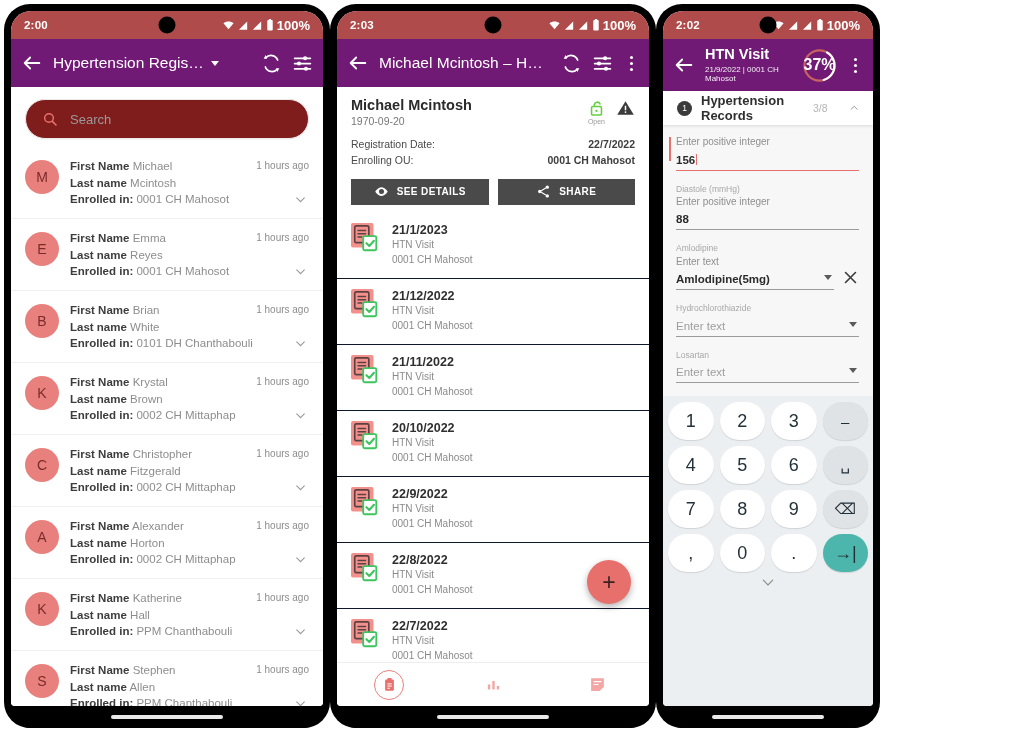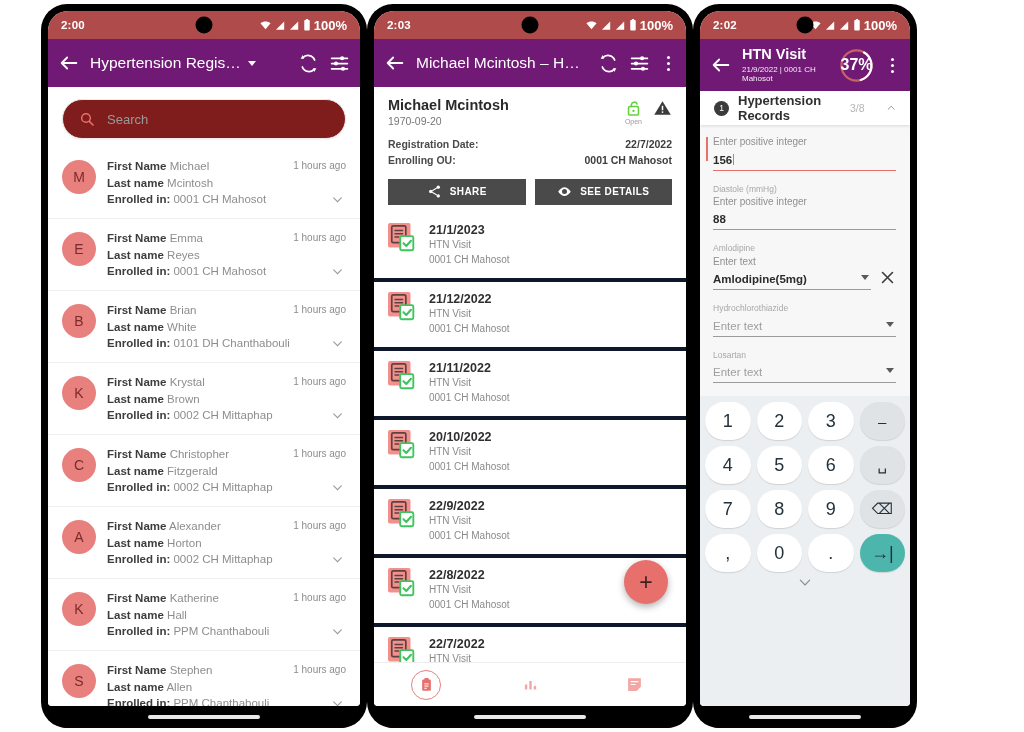--- a/index.html
+++ b/index.html
@@ -9,21 +9,20 @@
     font-family: "Liberation Sans", sans-serif;
     overflow: hidden;
   }
   .stage {
     position: relative;
     width: 884px; height: 732px;
     display: flex;
     justify-content: space-between;
     align-items: center;
     padding: 0 4px;
-    margin-left: 37px;
   }
 
   
   .phone {
     position: relative;
     width: 326px;
     height: 724px;
     background: #000000;
     border-radius: 26px;
     padding: 7px 7px 0 7px;
@@ -148,29 +147,29 @@
 
   
   .pat-head { padding: 10px 14px 8px 14px; background:#fff; }
   .pat-top { display: flex; align-items: flex-start; }
   .pat-name { font-size: 14.5px; font-weight: bold; color: #2b2b2b; }
   .pat-dob { font-size: 10.5px; color: #777; margin-top: 2px; }
   .pat-icons { margin-left: auto; display: flex; align-items: flex-start; gap: 11px; padding-top:2px;}
   .lockbox { display:flex; flex-direction:column; align-items:center; }
   .lockbox small { font-size: 7px; color:#9a9a9a; margin-top:1px; }
   .pat-meta { margin-top: 9px; display: flex; font-size: 10.5px; }
-  .pat-meta .k { font-weight: bold; color: #4a4a4a; line-height:1.55;}
+  .pat-meta .k { font-weight: normal; color: #4a4a4a; line-height:1.55;}
   .pat-meta .v { margin-left: auto; text-align: right; font-weight: bold; color:#3d3d3d; line-height:1.55;}
   .pat-btns { display: flex; gap: 9px; margin-top: 10px; }
   .btn-dark {
     flex: 1; height: 26px; background: #4a4a4a; color: #fff;
     display: flex; align-items: center; justify-content: center; gap: 8px;
     font-size: 10px; font-weight: bold; letter-spacing: .4px; cursor: pointer;
   }
-  .evt-item { display: flex; gap: 11px; padding: 10px 14px; border-bottom: 4px solid #0f172a; align-items:flex-start;}
+  .evt-item { display: flex; gap: 11px; padding: 10px 14px; border-bottom: 1px solid #0f172a; align-items:flex-start;}
   .evt-icon { width: 30px; height: 30px; flex: none; position: relative; }
   .evt-date { font-size: 12.5px; font-weight: bold; color: #2f2f2f; }
   .evt-sub { font-size: 10px; color: #8a8a8a; line-height: 1.45; margin-top:1px;}
   .fab {
     position: absolute; right: 18px; bottom: 58px;
     width: 44px; height: 44px; border-radius: 50%;
     background: #e8706c; color: #3a2020;
     display: flex; align-items: center; justify-content: center;
     font-size: 23px; box-shadow: 0 3px 7px rgba(0,0,0,.3); cursor: pointer;
   }
@@ -540,37 +539,37 @@
             <div class="k">Enrolling OU:</div>
           </div>
           <div class="v" style="margin-left:auto">
             <div>22/7/2022</div>
             <div>0001 CH Mahosot</div>
           </div>
         </div>
         <div class="pat-btns">
           <div class="btn-dark">
             <svg width="15" height="15" viewBox="0 0 24 24">
+                <path fill="#fff" d="M12 5C6 5 2 12 2 12s4 7 10 7 10-7 10-7-4-7-10-7zm0 11a4 4 0 1 1 0-8 4 4 0 0 1 0 8z"></path>
+                <circle cx="12" cy="12" r="2.1" fill="#4a4a4a"></circle>
+              </svg>
+            <span>SEE DETAILS</span>
+          </div>
+          <div class="btn-dark">
+            <svg width="15" height="15" viewBox="0 0 24 24">
                 <g fill="#fff">
                   <circle cx="18" cy="5" r="2.7"></circle>
                   <circle cx="6" cy="12" r="2.7"></circle>
                   <circle cx="18" cy="19" r="2.7"></circle>
                 </g>
                 <g stroke="#fff" stroke-width="1.8">
                   <path d="M8.3 10.8 15.7 6.4M8.3 13.2l7.4 4.4"></path>
                 </g>
               </svg>
             <span>SHARE</span>
-          </div>
-          <div class="btn-dark">
-            <svg width="15" height="15" viewBox="0 0 24 24">
-                <path fill="#fff" d="M12 5C6 5 2 12 2 12s4 7 10 7 10-7 10-7-4-7-10-7zm0 11a4 4 0 1 1 0-8 4 4 0 0 1 0 8z"></path>
-                <circle cx="12" cy="12" r="2.1" fill="#4a4a4a"></circle>
-              </svg>
-            <span>SEE DETAILS</span>
           </div>
         </div>
       </div>
 
       <div class="body-scroll" style="position:relative">
         <div id="s2-events">
   <div class="evt-item">
     <svg class="evt-icon" viewBox="0 0 32 32">
   <rect x="0" y="0" width="24" height="26" rx="2" fill="#f4908c"></rect>
   <rect x="4" y="3" width="15" height="18" rx="1.6" fill="none" stroke="#5b4242" stroke-width="1.8"></rect>

